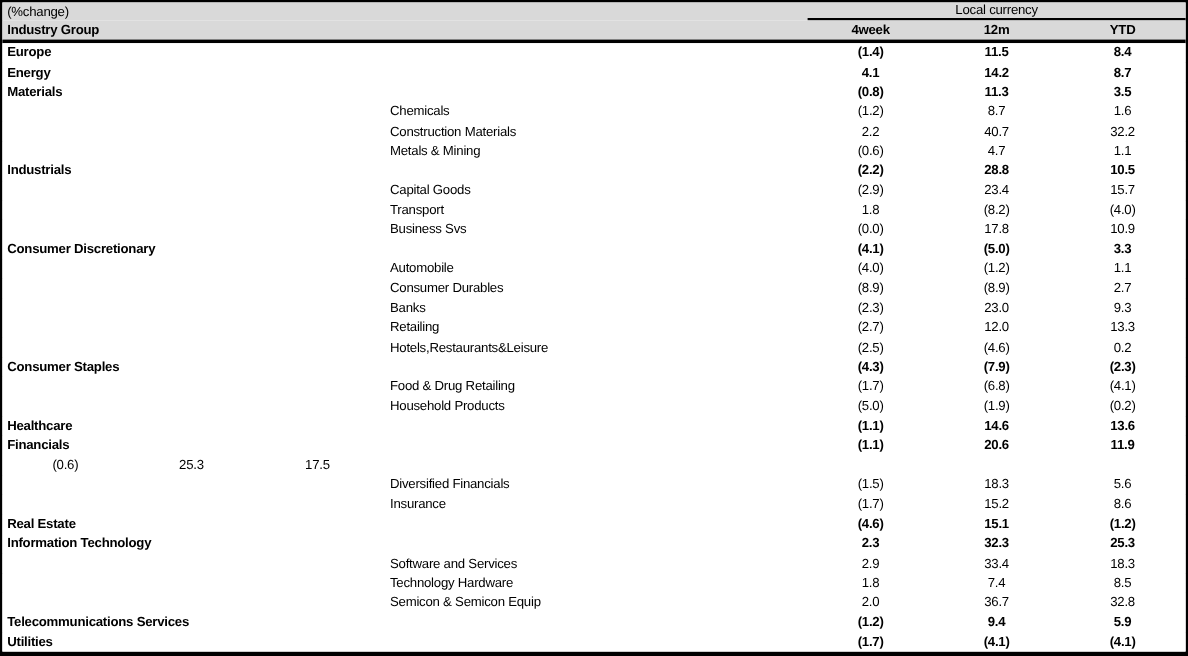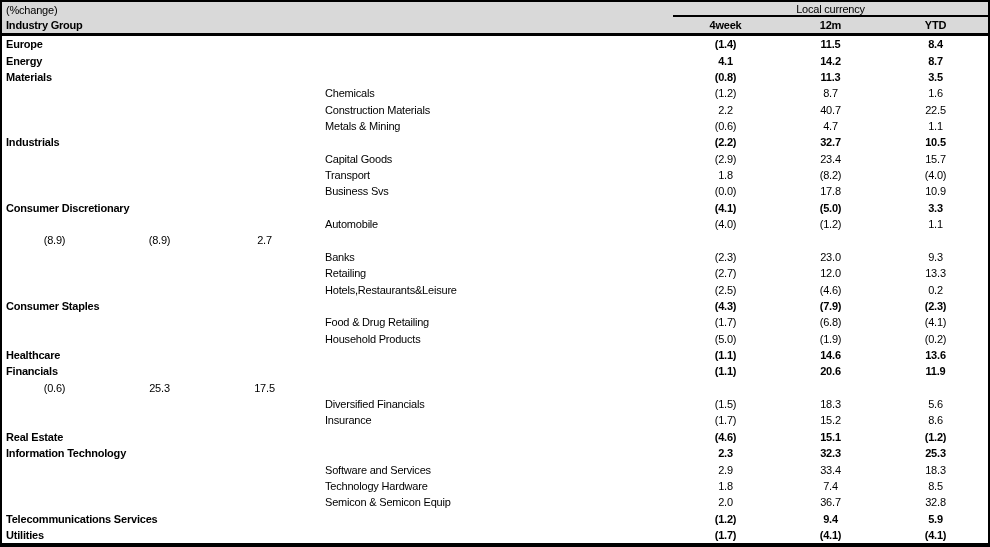--- a/index.html
+++ b/index.html
@@ -108,32 +108,32 @@
       <div class="row sub">
         <div class="cell label-col">Chemicals</div>
         <div class="cell num-col">(1.2)</div>
         <div class="cell num-col">8.7</div>
         <div class="cell num-col">1.6</div>
       </div>
       <div class="row sub">
         <div class="cell label-col">Construction Materials</div>
         <div class="cell num-col">2.2</div>
         <div class="cell num-col">40.7</div>
-        <div class="cell num-col">22.5</div>
+        <div class="cell num-col">32.2</div>
       </div>
       <div class="row sub">
         <div class="cell label-col">Metals &amp; Mining</div>
         <div class="cell num-col">(0.6)</div>
         <div class="cell num-col">4.7</div>
         <div class="cell num-col">1.1</div>
       </div>
       <div class="row group">
         <div class="cell label-col">Industrials</div>
         <div class="cell num-col">(2.2)</div>
-        <div class="cell num-col">32.7</div>
+        <div class="cell num-col">28.8</div>
         <div class="cell num-col">10.5</div>
       </div>
       <div class="row sub">
         <div class="cell label-col">Capital Goods</div>
         <div class="cell num-col">(2.9)</div>
         <div class="cell num-col">23.4</div>
         <div class="cell num-col">15.7</div>
       </div>
       <div class="row sub">
         <div class="cell label-col">Transport</div>
@@ -153,20 +153,21 @@
         <div class="cell num-col">(5.0)</div>
         <div class="cell num-col">3.3</div>
       </div>
       <div class="row sub">
         <div class="cell label-col">Automobile</div>
         <div class="cell num-col">(4.0)</div>
         <div class="cell num-col">(1.2)</div>
         <div class="cell num-col">1.1</div>
       </div>
       <div class="row sub">
+        <div class="cell label-col">Consumer Durables</div>
         <div class="cell num-col">(8.9)</div>
         <div class="cell num-col">(8.9)</div>
         <div class="cell num-col">2.7</div>
       </div>
       <div class="row sub">
         <div class="cell label-col">Banks</div>
         <div class="cell num-col">(2.3)</div>
         <div class="cell num-col">23.0</div>
         <div class="cell num-col">9.3</div>
       </div>

